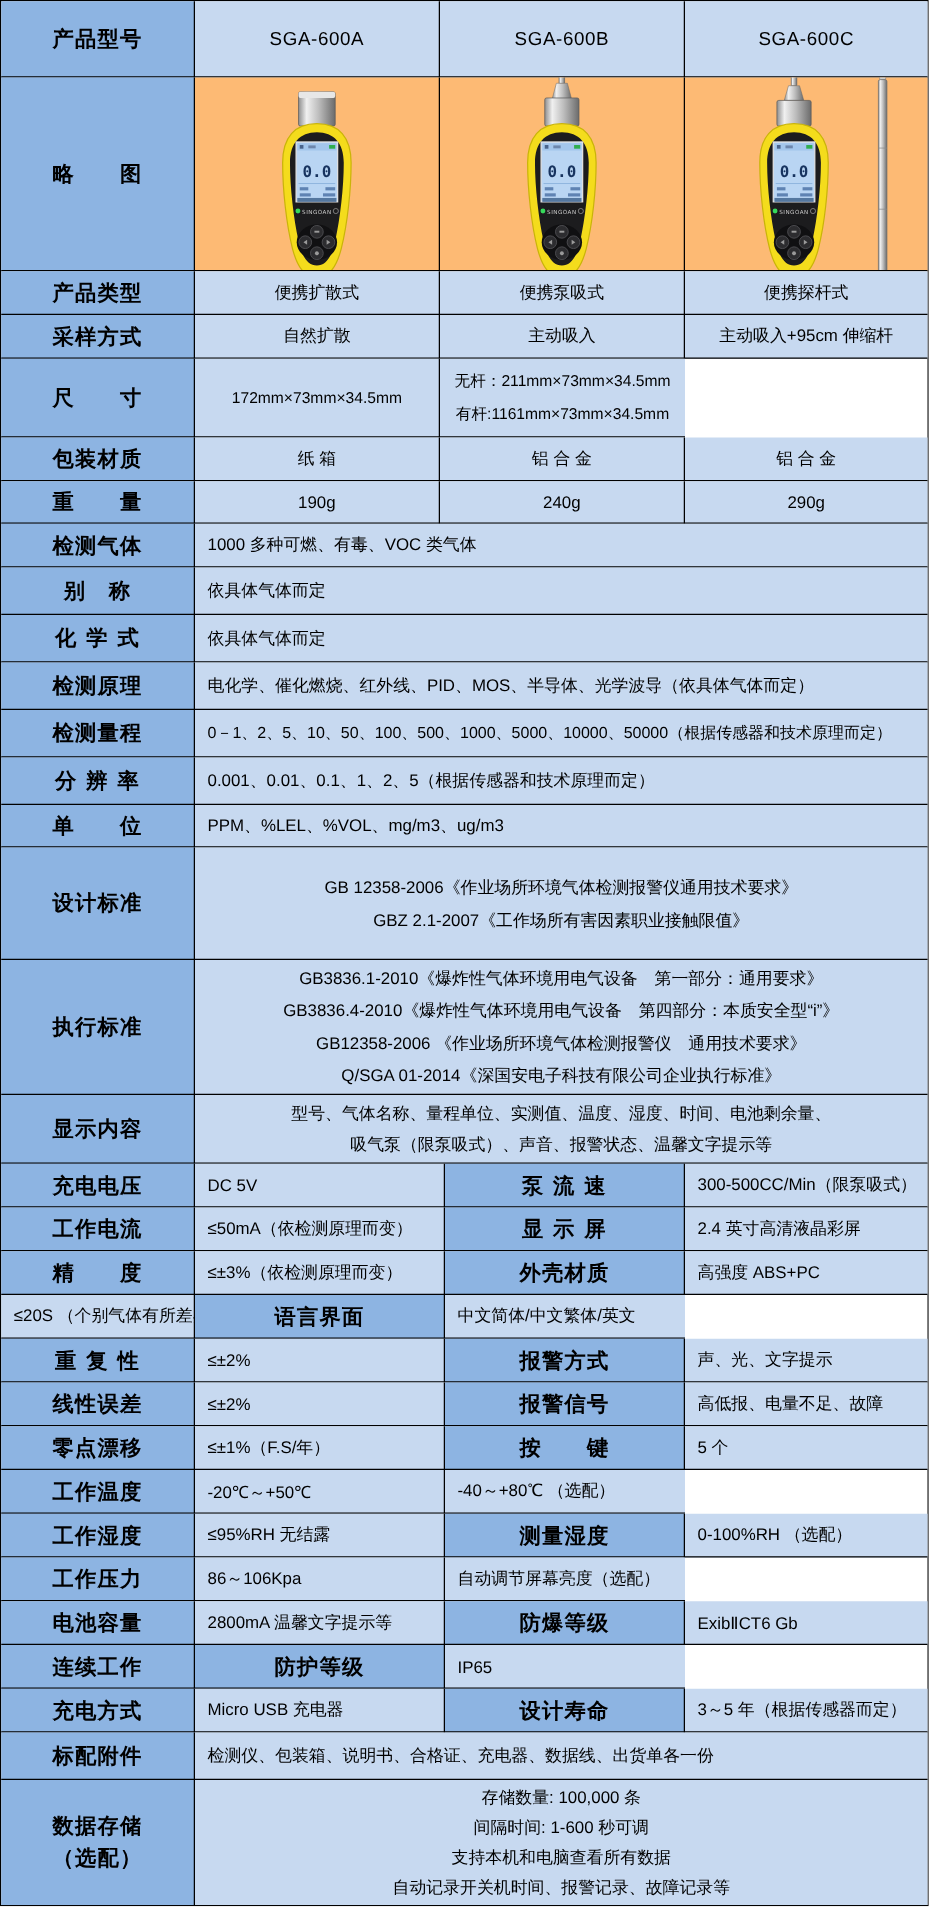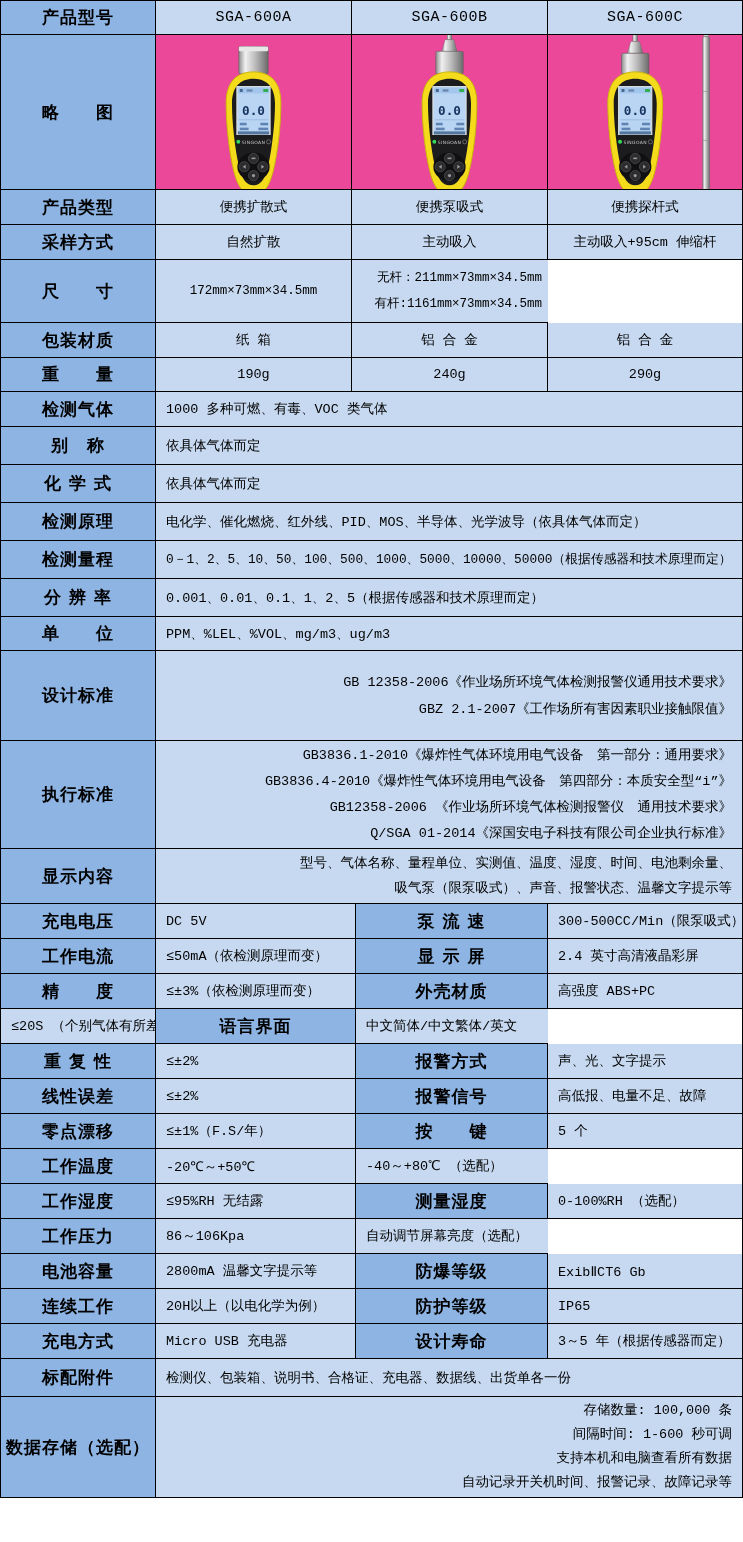--- a/index.html
+++ b/index.html
@@ -7,33 +7,33 @@
   body{width:743px;color:#000;font-family:"DejaVu Sans","Liberation Sans",sans-serif}
   .tbl{width:743px;border:1px solid #000}
   .row{display:grid}
   .c4{grid-template-columns:155px 196px 196px 1fr}
   .c2{grid-template-columns:155px 1fr}
   .cs{grid-template-columns:155px 200px 192px 1fr}
   .cell{border-right:1px solid #000;border-bottom:1px solid #000;display:flex;align-items:center;overflow:hidden;min-width:0}
   .row .cell:last-child{border-right:none}
   .row:last-child .cell{border-bottom:none}
   .lab{background:#8DB4E2;justify-content:center;text-align:center;font-weight:bold;font-size:17px;letter-spacing:1px}
-  .val{background:#C7D9F0;font-size:13.5px;padding:0 10px;white-space:nowrap;font-family:Liberation Mono, monospace}
+  .val{background:#C7D9F0;font-size:13.5px;padding:0 10px;white-space:nowrap;font-family:Liberation Sans, sans-serif}
   .ctr{justify-content:center;padding:0 4px}
   .model{font-size:15px;letter-spacing:.5px}
-  .img{background:#ec4899;justify-content:center;padding:4px 0}
-  .multi{flex-direction:column;align-items:flex-end;justify-content:center}
+  .img{background:#fdba74;justify-content:center;padding:4px 0}
+  .multi{flex-direction:column;align-items:center;justify-content:center}
   .multi span{display:block;white-space:nowrap}
   .lh27 span{line-height:27px}
   .lh26 span{line-height:26px}
   .lh25 span{line-height:25px}
   .lh24 span{line-height:24px}
-  .labmulti{flex-direction:row;justify-content:center}
+  .labmulti{flex-direction:column;justify-content:center}
   .labmulti span{display:block;line-height:26px}
-  .h47{height:34px}.h188{height:155px}.h35{height:35px}.h34{height:34px}.h63{height:63px}
+  .h47{height:61px}.h188{height:155px}.h35{height:35px}.h34{height:34px}.h63{height:63px}
   .h38{height:38px}.h90{height:90px}.h108{height:108px}.h55{height:55px}.h100{height:100px}
   .dev{width:100%;height:178px}
 </style>
 </head>
 <body>
 
 <div class="tbl">
 
   <div class="row c4 h47">
     <div class="cell lab">产品型号</div>
@@ -311,21 +311,20 @@
     <div class="cell val">自动调节屏幕亮度（选配）</div>
   </div>
   <div class="row cs h35">
     <div class="cell lab">电池容量</div>
     <div class="cell val">2800mA 温馨文字提示等</div>
     <div class="cell lab">防爆等级</div>
     <div class="cell val">ExibⅡCT6 Gb</div>
   </div>
   <div class="row cs h35">
     <div class="cell lab">连续工作</div>
-    <div class="cell val">20H以上（以电化学为例）</div>
     <div class="cell lab">防护等级</div>
     <div class="cell val">IP65</div>
   </div>
   <div class="row cs h35">
     <div class="cell lab">充电方式</div>
     <div class="cell val">Micro USB 充电器</div>
     <div class="cell lab">设计寿命</div>
     <div class="cell val">3～5 年（根据传感器而定）</div>
   </div>
 

